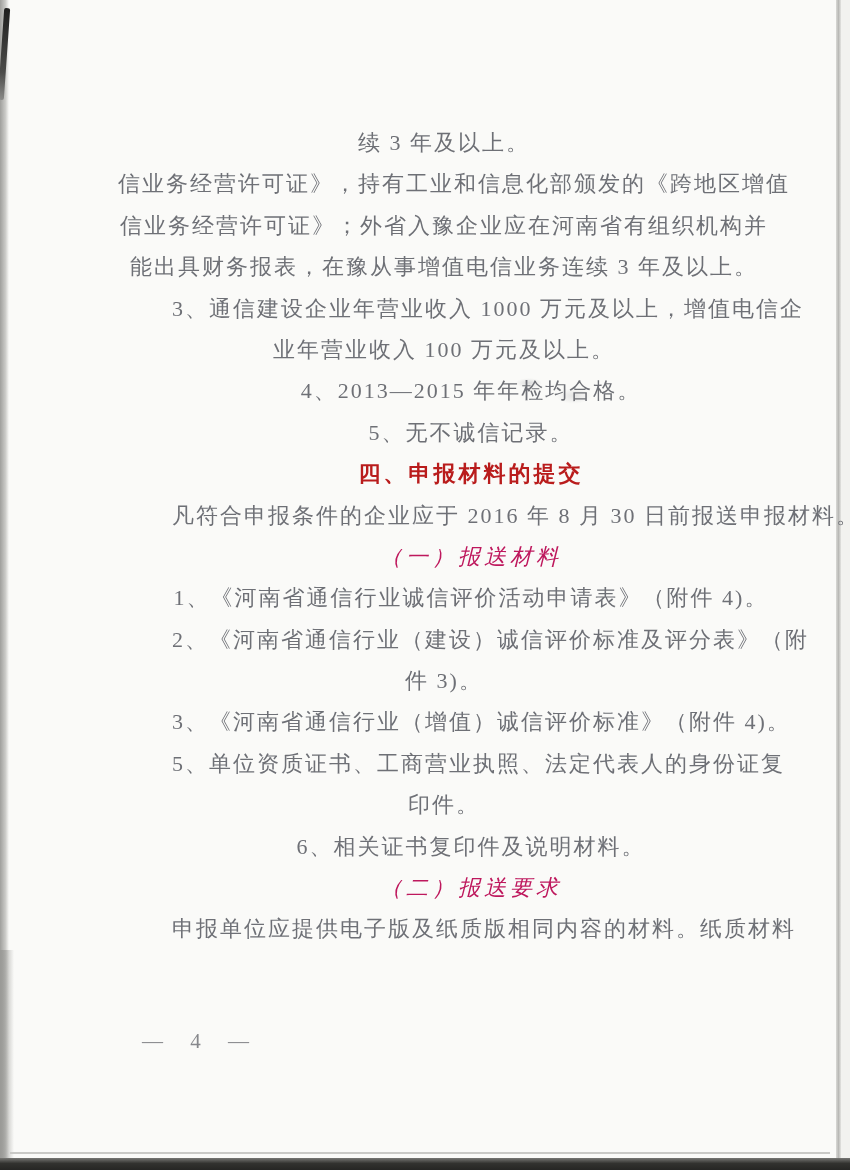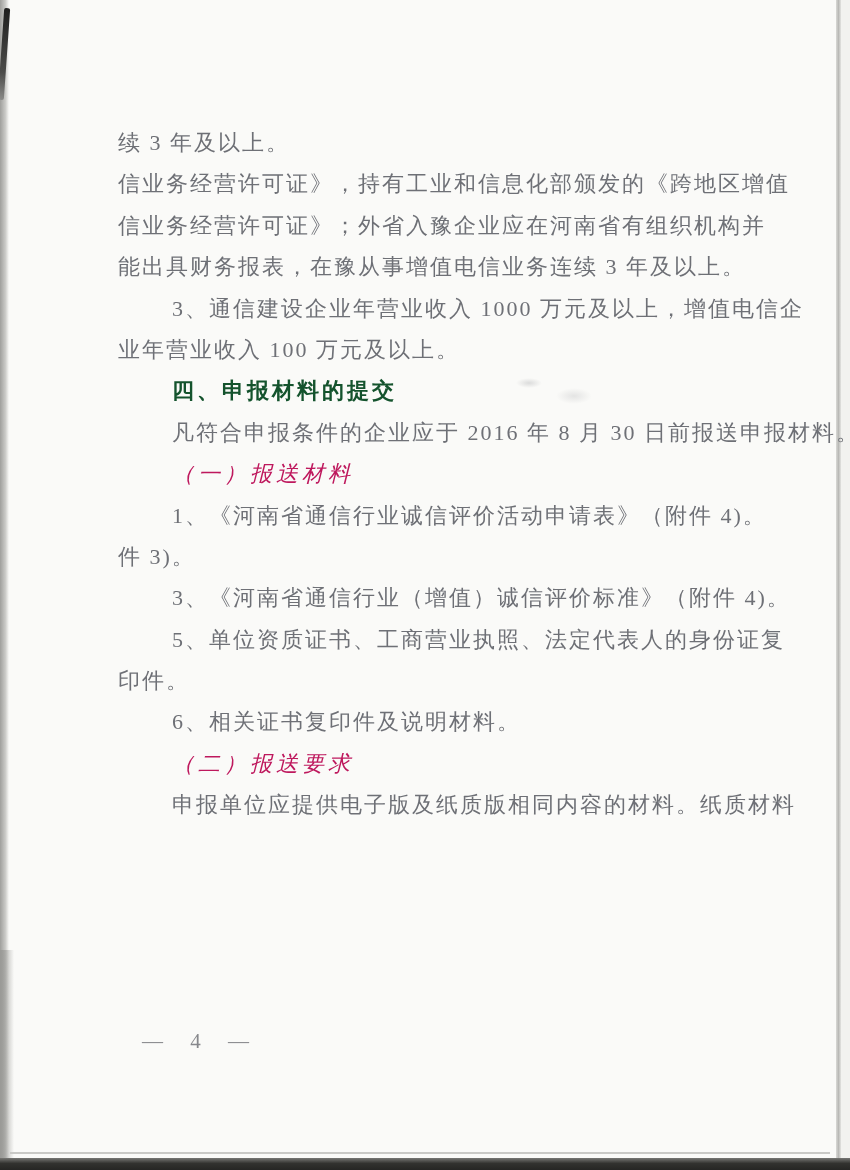--- a/index.html
+++ b/index.html
@@ -49,31 +49,32 @@
   .scan-smudge-2{
     position:absolute;left:556px;top:388px;width:36px;height:16px;
     background:radial-gradient(ellipse at center,rgba(110,112,118,.16),rgba(110,112,118,0) 70%);
   }
   
   .content{
     position:absolute;left:118px;top:122px;width:652px;
     color:#6e7076;
     font-size:22px;
     letter-spacing:2px;
+    text-align:center;
   }
   .line{
     height:41.4px;
     line-height:41.4px;
     white-space:nowrap;
   }
   .indent{padding-left:54px;}
   .heading{
     font-family:"Liberation Sans","DejaVu Sans",sans-serif;
     font-weight:bold;
-    color:#14532d;
+    color:#b91c1c;
     letter-spacing:3px;
   }
   .subheading{
     font-style:italic;
     font-weight:500;
     color:#be185d;
     letter-spacing:4px;
   }
   .page-number{
     position:absolute;left:142px;top:1026px;
@@ -99,24 +100,27 @@
   <div class="scan-smudge-1"></div>
   <div class="scan-smudge-2"></div>
 
   <div class="content">
     <div class="line">续 3 年及以上。</div>
     <div class="line">信业务经营许可证》，持有工业和信息化部颁发的《跨地区增值</div>
     <div class="line">信业务经营许可证》；外省入豫企业应在河南省有组织机构并</div>
     <div class="line">能出具财务报表，在豫从事增值电信业务连续 3 年及以上。</div>
     <div class="line indent">3、通信建设企业年营业收入 1000 万元及以上，增值电信企</div>
     <div class="line">业年营业收入 100 万元及以上。</div>
+    <div class="line indent">4、2013—2015 年年检均合格。</div>
+    <div class="line indent">5、无不诚信记录。</div>
     <div class="line indent heading">四、申报材料的提交</div>
     <div class="line indent">凡符合申报条件的企业应于 2016 年 8 月 30 日前报送申报材料。</div>
     <div class="line indent subheading">（一）报送材料</div>
     <div class="line indent">1、《河南省通信行业诚信评价活动申请表》（附件 4)。</div>
+    <div class="line indent">2、《河南省通信行业（建设）诚信评价标准及评分表》（附</div>
     <div class="line">件 3)。</div>
     <div class="line indent">3、《河南省通信行业（增值）诚信评价标准》（附件 4)。</div>
     <div class="line indent">5、单位资质证书、工商营业执照、法定代表人的身份证复</div>
     <div class="line">印件。</div>
     <div class="line indent">6、相关证书复印件及说明材料。</div>
     <div class="line indent subheading">（二）报送要求</div>
     <div class="line indent">申报单位应提供电子版及纸质版相同内容的材料。纸质材料</div>
   </div>
 
   <div class="page-number">— 4 —</div>

